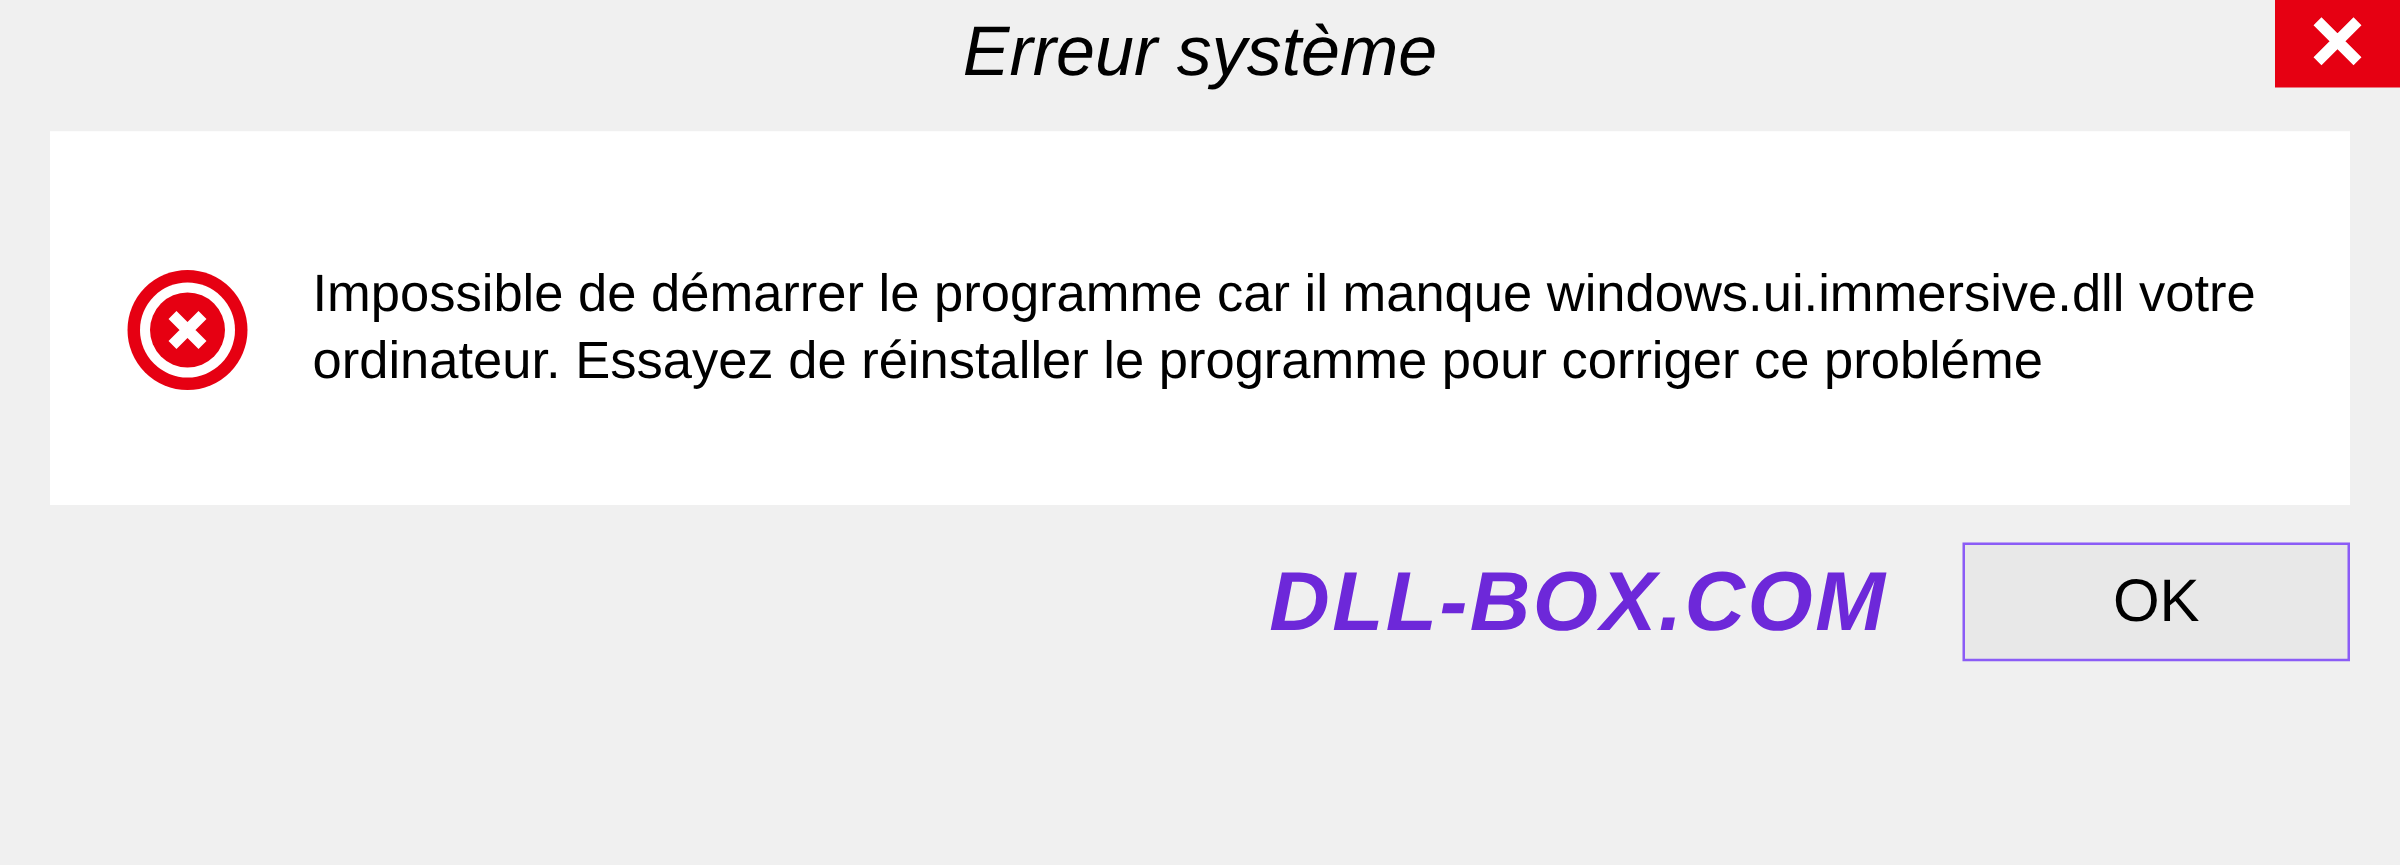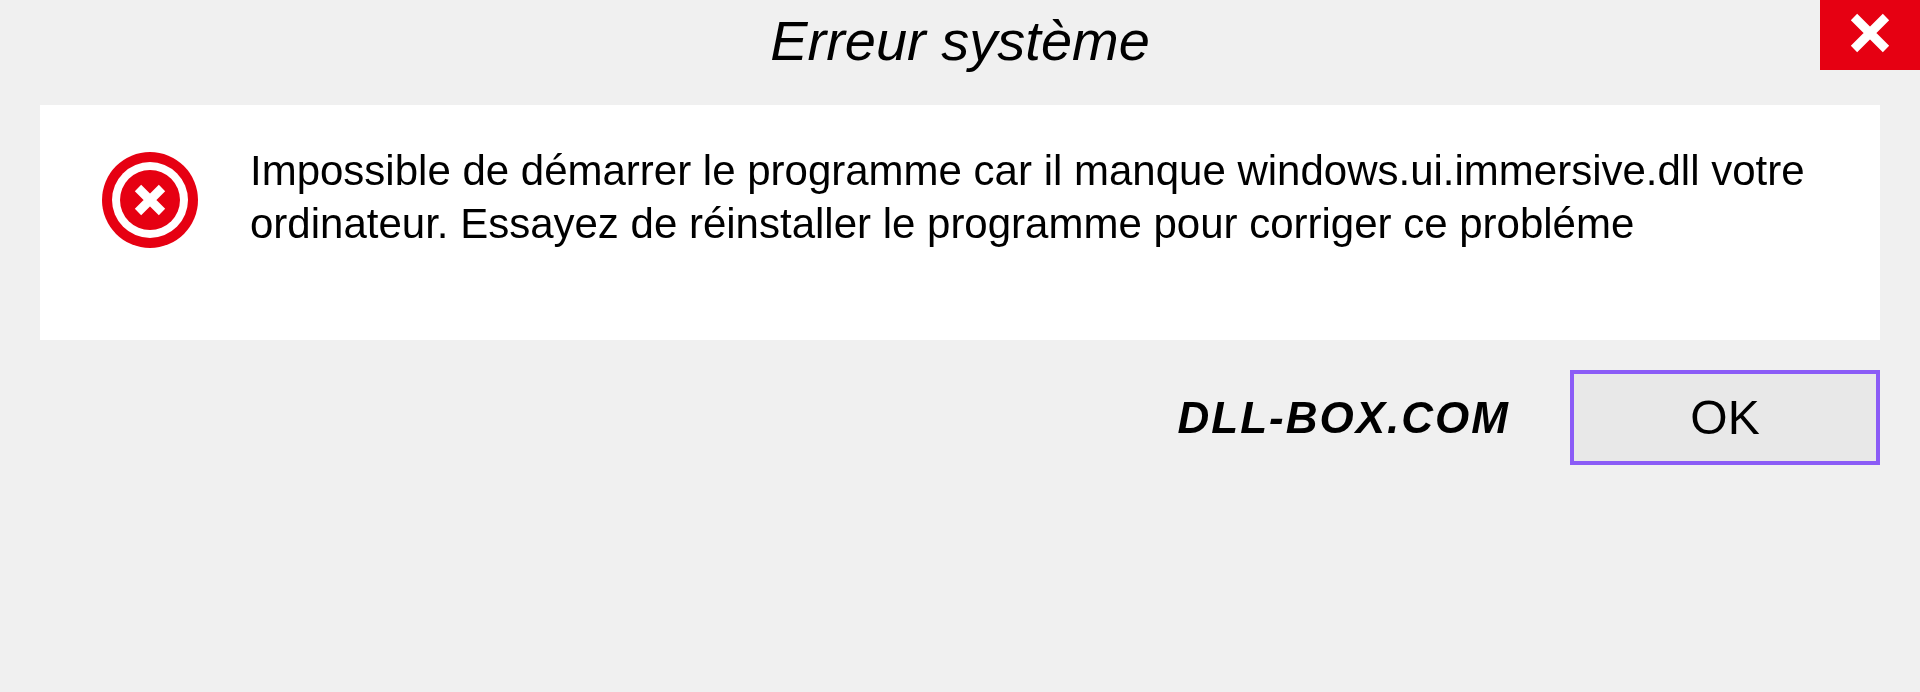--- a/index.html
+++ b/index.html
@@ -49,21 +49,21 @@
       justify-content: center;
       cursor: pointer;
     }
     .close-button svg {
       width: 48px;
       height: 48px;
     }
     .content-area {
       background: #ffffff;
       margin: 15px 40px 20px 40px;
-      padding: 40px 60px 90px 60px;
+      padding: 104px 60px 90px 60px;
       display: flex;
       align-items: flex-start;
       gap: 50px;
       flex: 0 0 auto;
     }
     .error-icon {
       width: 100px;
       height: 100px;
       flex-shrink: 0;
       margin-top: 5px;
@@ -79,32 +79,32 @@
       font-weight: 400;
     }
     .footer {
       display: flex;
       align-items: center;
       justify-content: flex-end;
       padding: 10px 40px 30px 40px;
       gap: 60px;
     }
     .watermark {
-      font-size: 44px;
+      font-size: 67px;
       font-weight: 800;
       font-style: italic;
-      color: #000000;
+      color: #6d28d9;
       letter-spacing: 2px;
       font-family: Arial, sans-serif;
     }
     .ok-button {
       width: 310px;
       height: 95px;
       background: #e8e8e8;
-      border: 4px solid #8b5cf6;
+      border: 2px solid #8b5cf6;
       font-size: 48px;
       color: #000;
       display: flex;
       align-items: center;
       justify-content: center;
       cursor: pointer;
       font-family: "Segoe UI", Tahoma, Arial, sans-serif;
     }
   </style>
 </head>

